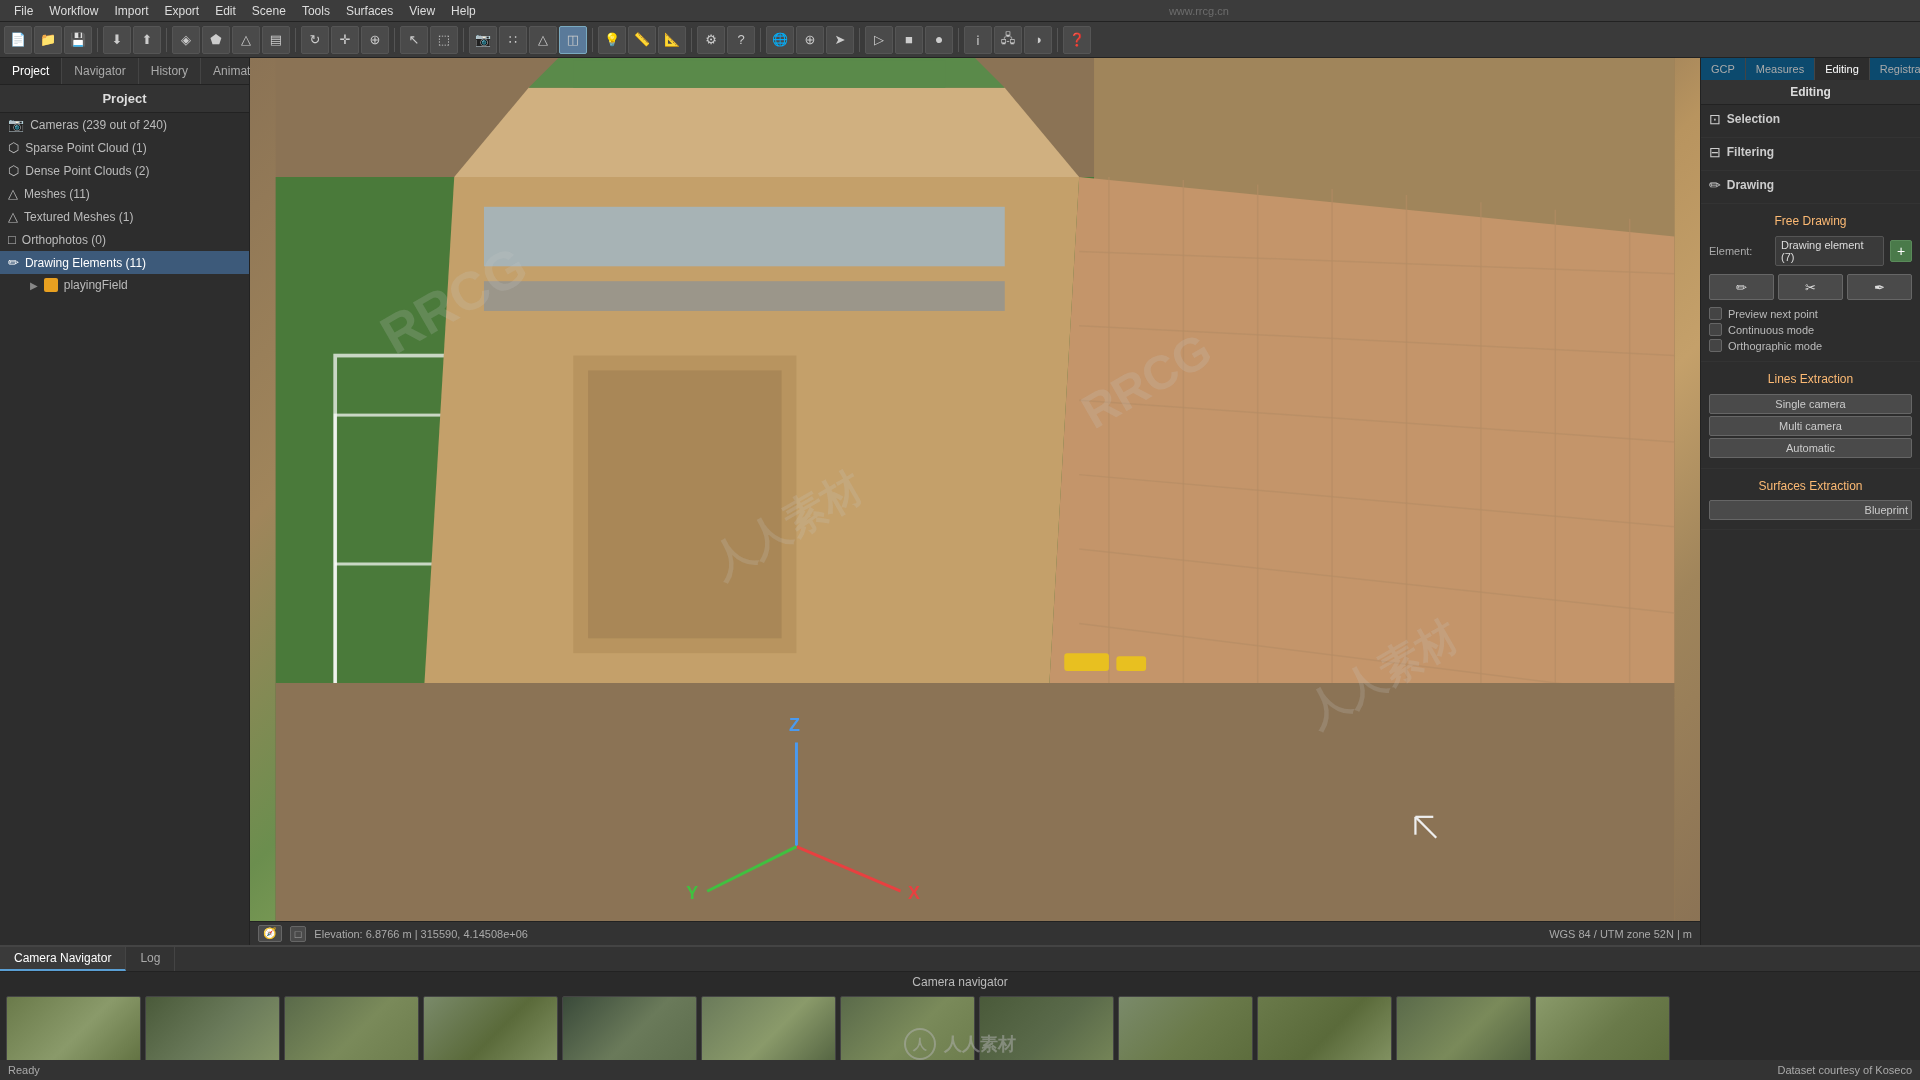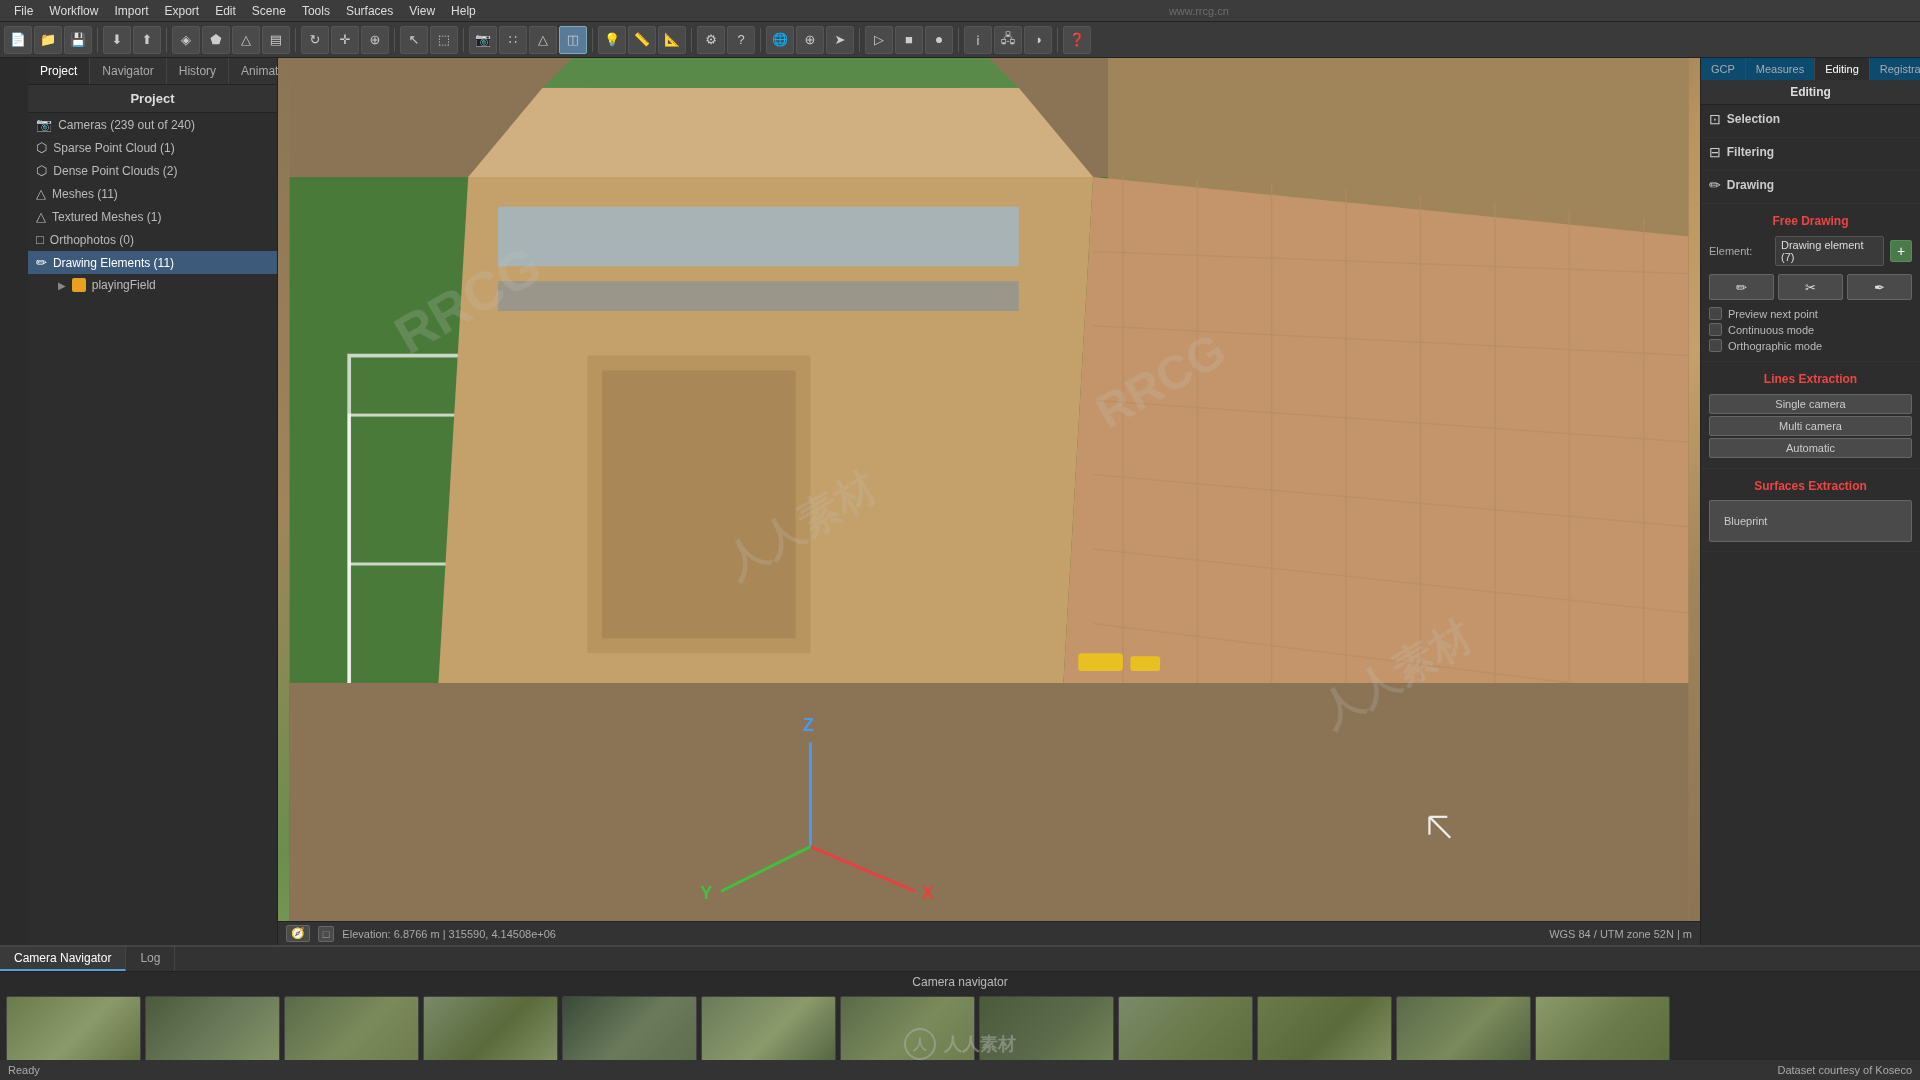--- a/index.html
+++ b/index.html
@@ -164,22 +164,22 @@
       align-items: center;
       gap: 6px;
       margin-bottom: 4px;
       color: #ccc;
       font-size: 12px;
     }
     .right-section-icon { font-size: 14px; }
     .section-title { font-weight: bold; }
     .subsection-title {
       text-align: center;
-      font-weight: bold;
-      color: #ef4444;
+      font-weight: normal;
+      color: #fdba74;
       padding: 4px 0;
       font-size: 12px;
     }
     .field-row {
       display: flex;
       align-items: center;
       gap: 6px;
       margin: 4px 0;
     }
     .field-label { color: #aaa; font-size: 11px; min-width: 60px; }
@@ -238,28 +238,28 @@
       background: #4a4a4a;
       border: 1px solid #666;
       border-radius: 2px;
       color: #ccc;
       font-size: 11px;
       cursor: pointer;
       text-align: center;
     }
     .surface-btn {
       width: 100%;
-      padding: 14px;
+      padding: 3px;
       background: #4a4a4a;
       border: 1px solid #666;
       border-radius: 2px;
       color: #ccc;
       font-size: 11px;
       cursor: pointer;
-      text-align: left;
+      text-align: right;
       margin: 3px 0;
     }
 
     
     #bottom-area {
       position: absolute;
       bottom: 0;
       left: 0;
       right: 0;
       height: 135px;
@@ -408,21 +408,21 @@
   <div class="toolbar-btn">■</div>
   <div class="toolbar-btn">⏺</div>
   <div class="toolbar-separator"></div>
   <div class="toolbar-btn">ℹ</div>
   <div class="toolbar-btn">🖧</div>
   <div class="toolbar-btn">◑</div>
   <div class="toolbar-separator"></div>
   <div class="toolbar-btn">❓</div>
 </div>
 
-<div id="main-layout" style="height: 887px; margin-left: 28px;">
+<div id="main-layout" style="height: 887px;">
 
   <div id="left-panel">
     <div id="left-tabs">
       <div class="left-tab active">Project</div>
       <div class="left-tab">Navigator</div>
       <div class="left-tab">History</div>
       <div class="left-tab">Animator</div>
       <div style="flex:1;display:flex;align-items:center;justify-content:flex-end;padding-right:4px;">
         <span style="cursor:pointer;color:#888;">✕</span>
       </div>

